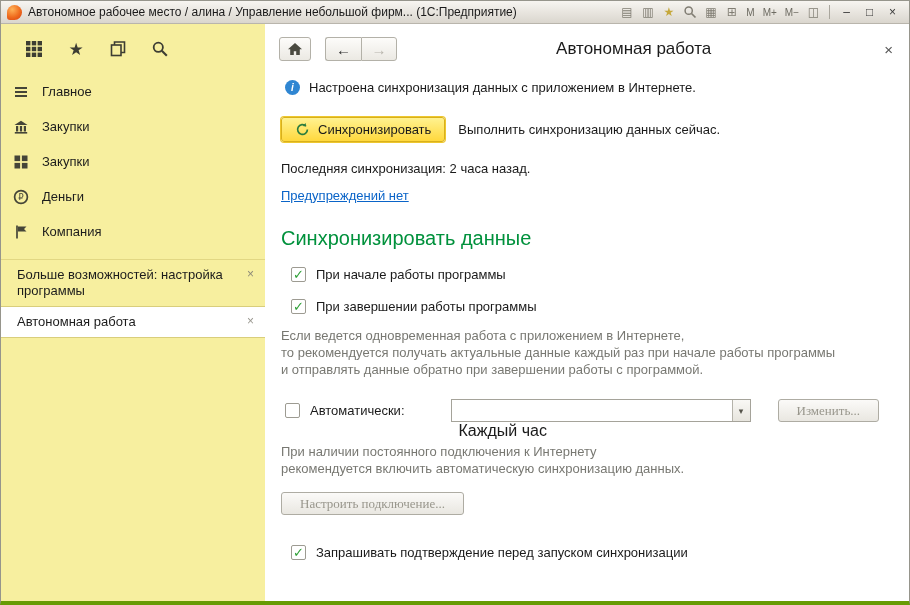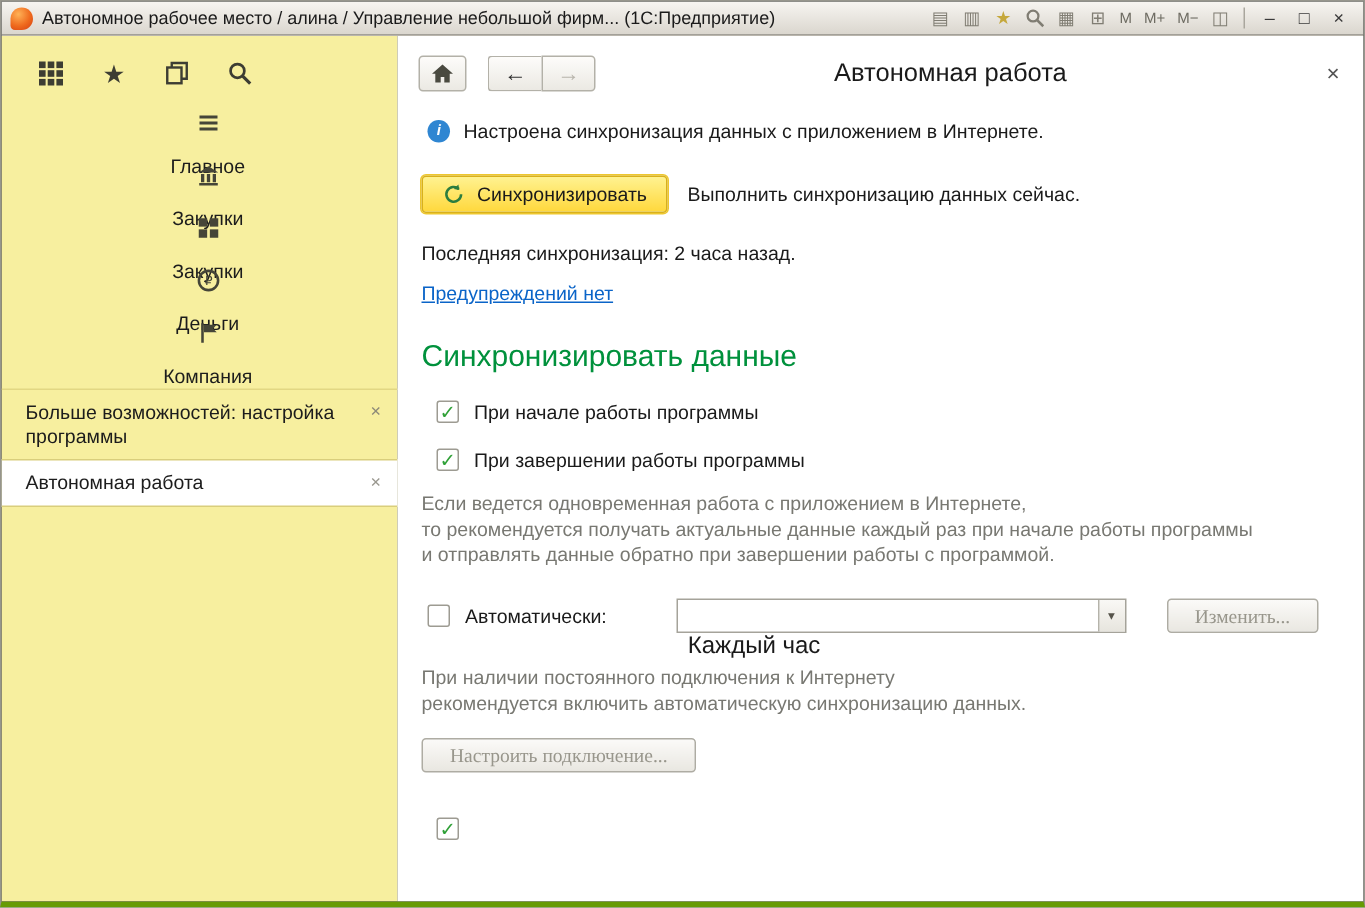--- a/index.html
+++ b/index.html
@@ -4,21 +4,21 @@
 <style>
   * { box-sizing: border-box; }
   html, body { margin: 0; padding: 0; background: #c8c8c8; }
   body { font-family: "Liberation Sans", "DejaVu Sans", sans-serif; }
 
   .window {
     width: 910px; height: 605px;
     border: 1px solid #96958c;
     border-bottom: 4px solid #679b04;
     display: flex; flex-direction: column;
-    background: #404040; overflow: hidden;
+    background: #0f766e; overflow: hidden;
   }
 
   
   .titlebar {
     flex: 0 0 23px; height: 23px;
     background: linear-gradient(#f7f5f1, #dad6ce);
     border-bottom: 1px solid #b9b5ac;
     display: flex; align-items: center; gap: 6px; padding: 0 6px;
   }
   .logo {
@@ -41,21 +41,21 @@
   }
 
   
   .app-body { flex: 1; display: flex; min-height: 0; }
 
   
   .sidebar { flex: 0 0 264px; width: 264px; background: #f7ef9f; display: flex; flex-direction: column; }
   .sb-toolbar { height: 50px; display: flex; align-items: center; gap: 24px; padding-left: 24px; }
   .sb-tool { width: 18px; height: 18px; display: flex; align-items: center; justify-content: center; }
   .sb-star-glyph { font-size: 17px; color: #3d3d33; line-height: 1; }
-  .sb-item { height: 35px; display: flex; align-items: center; gap: 13px; padding-left: 11px; font-size: 13px; color: #1c1c1c; cursor: default; flex-direction: column; }
+  .sb-item { height: 35px; display: flex; align-items: center; gap: 13px; padding-left: 11px; font-size: 13px; color: #1c1c1c; cursor: default; }
   .sb-item .mi { width: 17px; height: 16px; display: flex; align-items: center; justify-content: center; }
   .sb-tabs { margin-top: 10px; }
   .sb-tab {
     border-top: 1px solid #e2d783; padding: 7px 8px 7px 16px;
     font-size: 13px; color: #1c1c1c; display: flex; align-items: flex-start; gap: 4px;
     line-height: 16px;
   }
   .sb-tab .lbl { flex: 1; }
   .sb-tab .x { color: #8d8a78; font-size: 12px; padding: 0 3px; line-height: 14px; }
   .sb-tab.active { background: #fff; border-top: 1px solid #d9ce7c; border-bottom: 1px solid #d9ce7c; }
@@ -341,18 +341,19 @@
 рекомендуется включить автоматическую синхронизацию данных.</div>
 
       <div class="configure-row">
         <button class="btn disabled">Настроить подключение...</button>
       </div>
 
       <div class="cb-row cb-confirm">
         <span class="checkbox">
             <span class="mark">✓</span>
           </span>
+        <span>Запрашивать подтверждение перед запуском синхронизации</span>
       </div>
 
 
     </div>
   </div>
 </div>
 
 </body></html>

